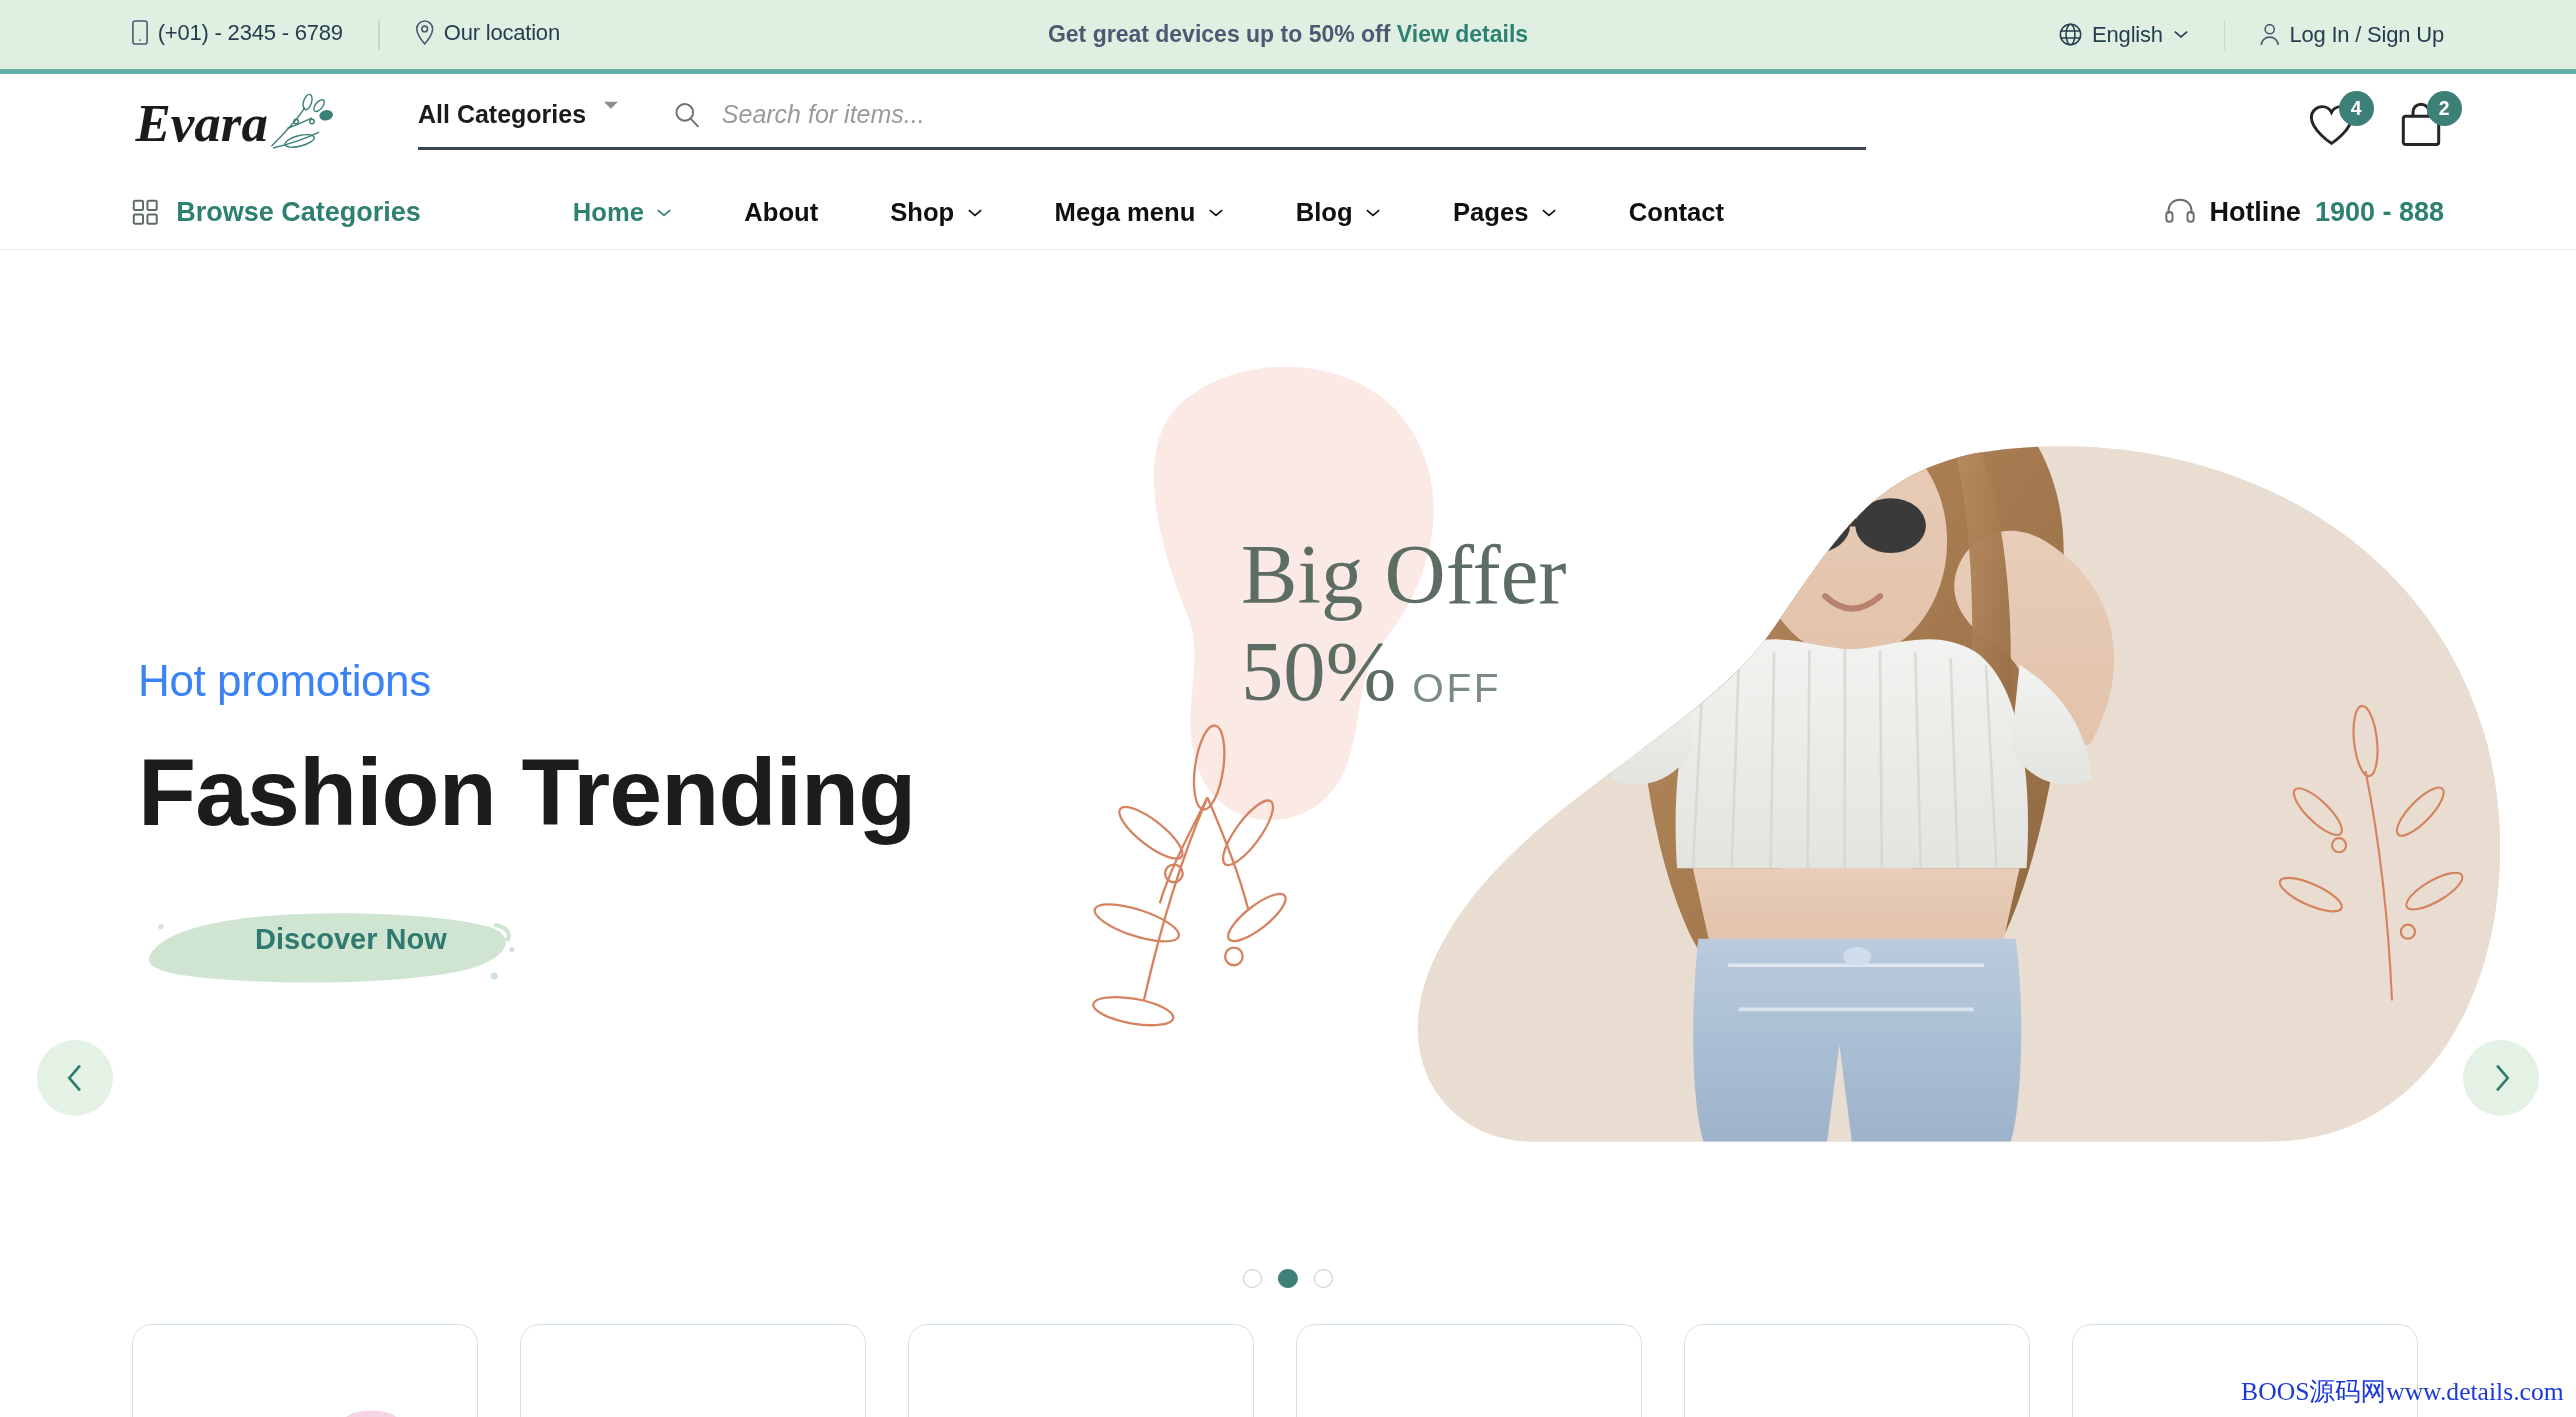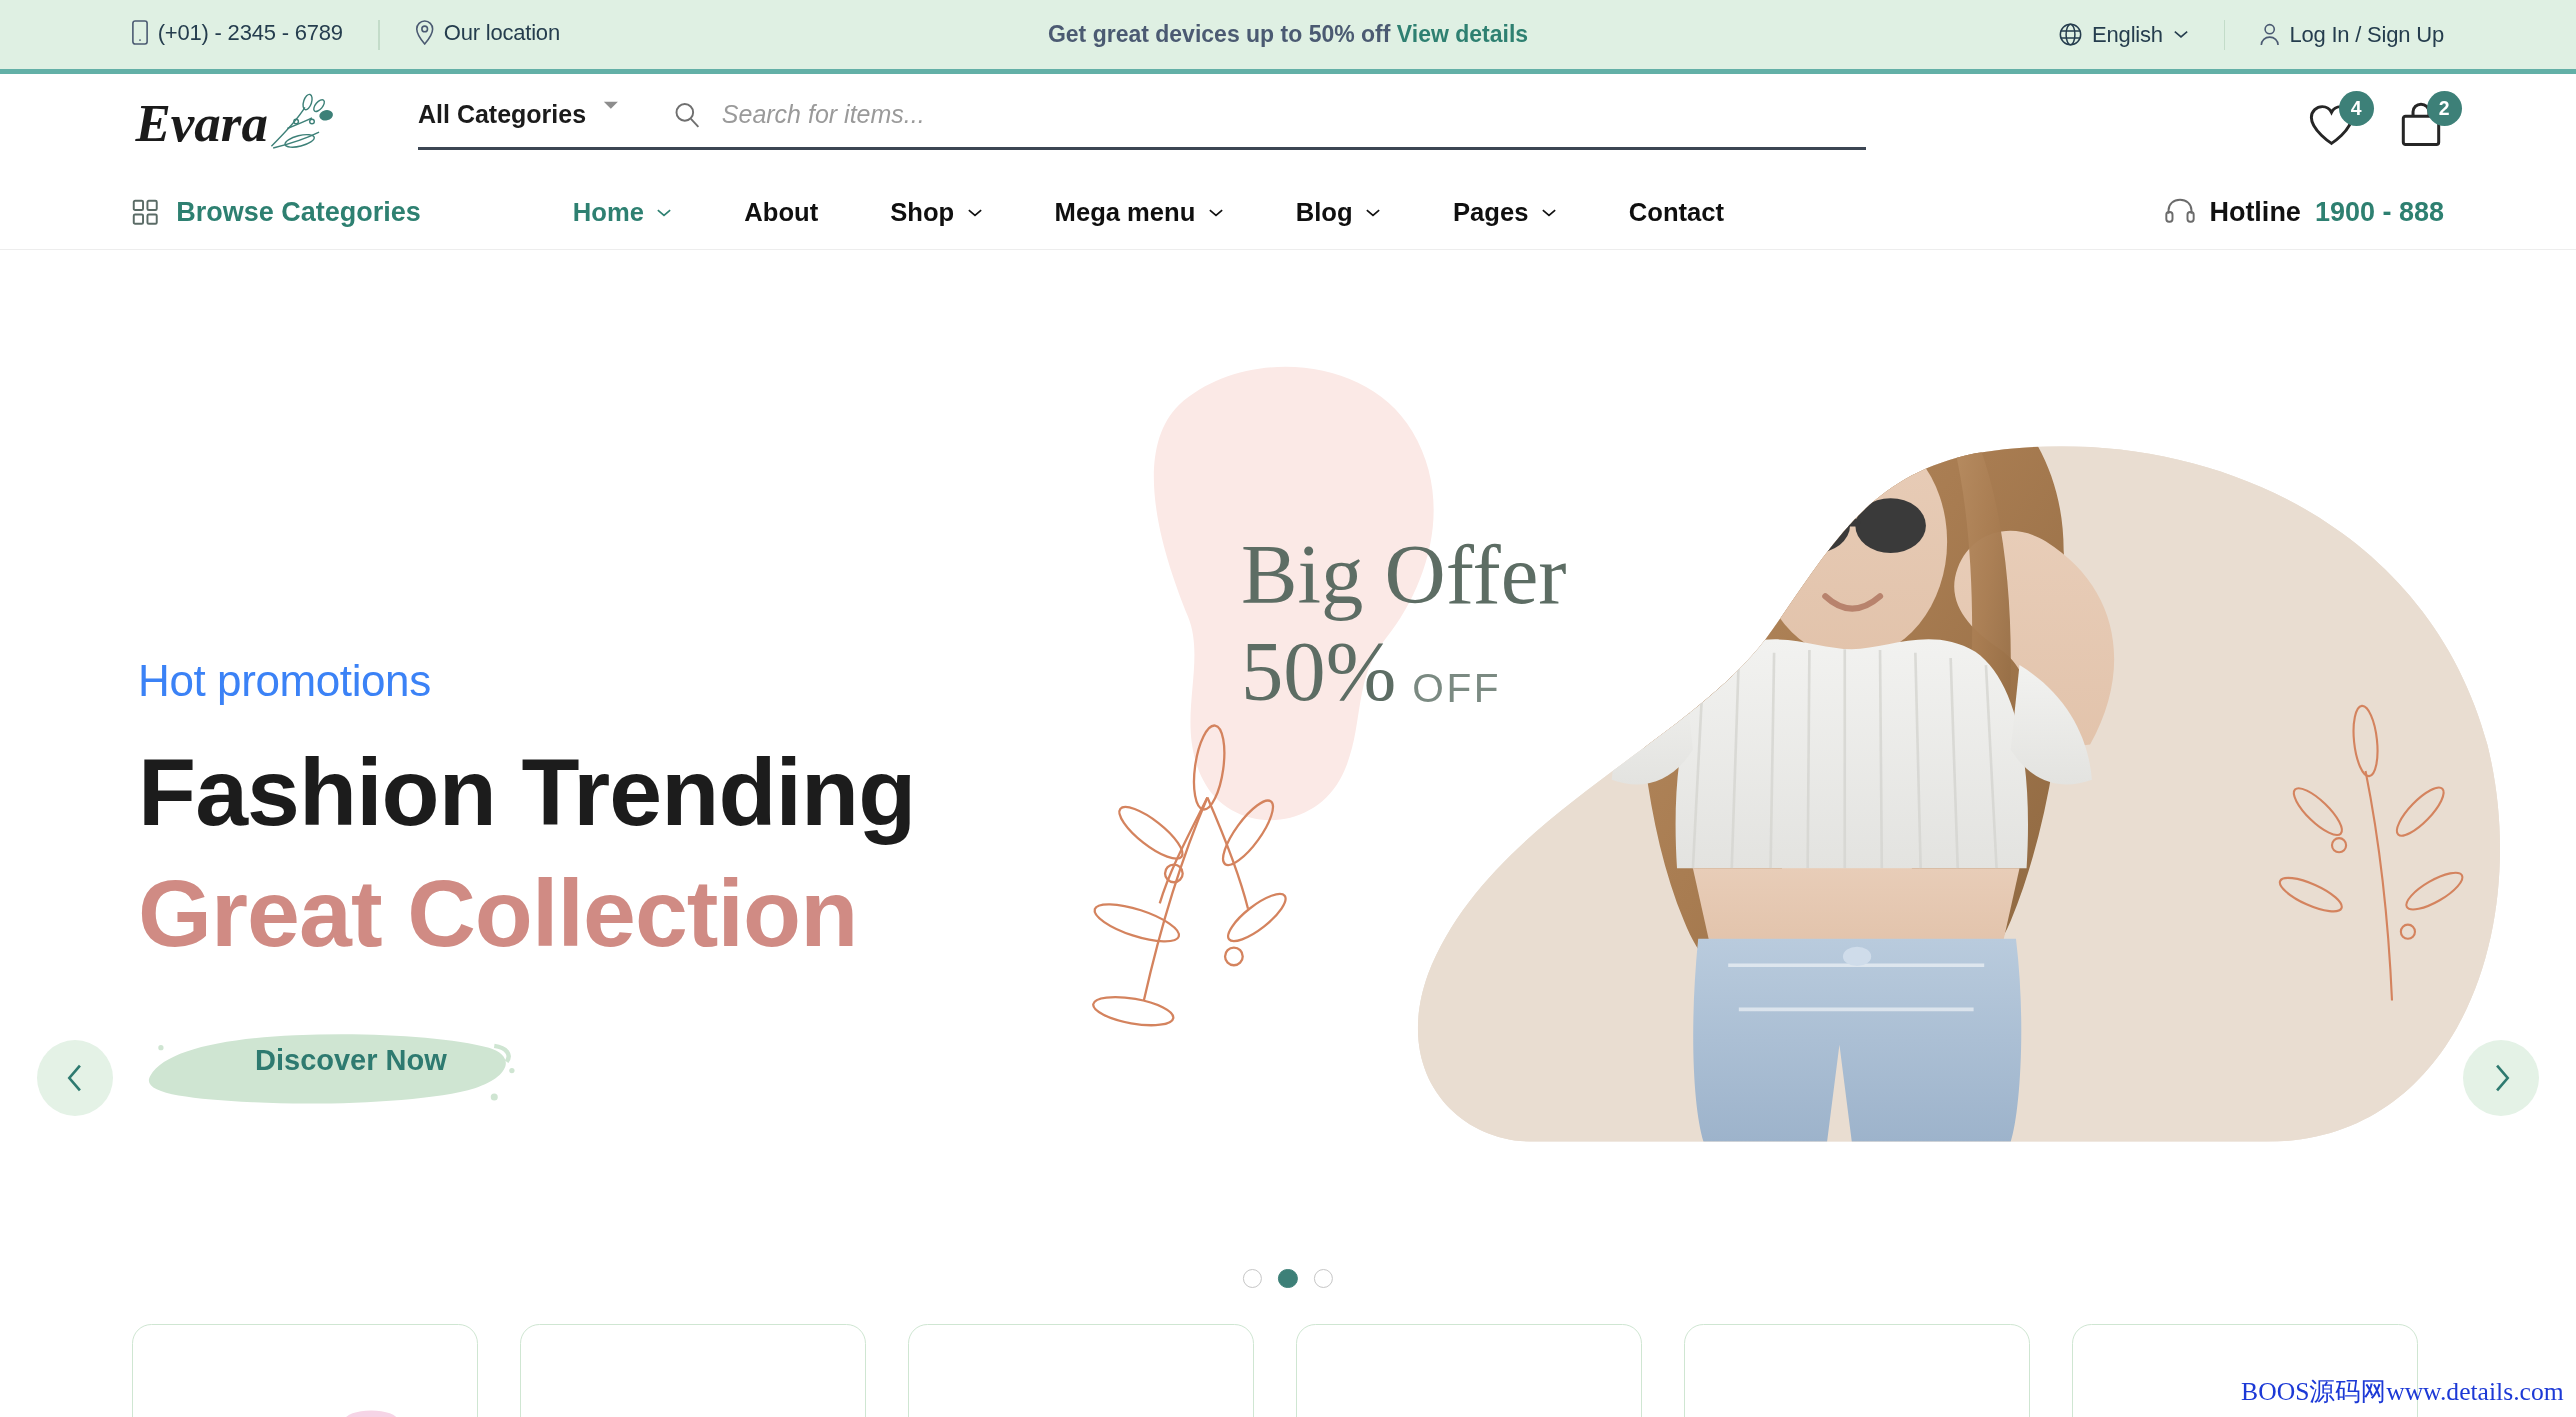--- a/index.html
+++ b/index.html
@@ -478,21 +478,20 @@
 
       <text x="188" y="400" font-family="Liberation Serif, serif" font-size="96" fill="#5d6d64">Big Offer</text>
       <text x="188" y="510" font-family="Liberation Serif, serif" font-size="96" fill="#5d6d64">50%</text>
       <text x="382" y="512" font-family="Liberation Sans, sans-serif" font-size="46" fill="#7b8a82" letter-spacing="3">OFF</text>
     </svg>
   </div>
 
   <div class="hero-copy">
     <div class="hero-eyebrow">Hot promotions</div>
     <div class="hero-h1">Fashion Trending</div>
-    <div class="hero-h2">Great Collection</div>
     <div class="cta-wrap">
       <span class="cta-brush">
         <svg width="388" height="85" viewBox="0 0 440 96">
           <path d="M14 62 C30 34, 92 20, 178 16 C262 12, 352 18, 398 30
                    C430 40, 420 64, 382 76 C330 92, 210 96, 130 92
                    C56 88, 2 82, 14 62 Z" fill="#cfe5d2"></path>
           <path d="M404 28 C418 30, 424 38, 418 46" stroke="#cfe5d2" stroke-width="5" fill="none"></path>
           <circle cx="424" cy="56" r="3" fill="#cfe5d2"></circle>
           <circle cx="404" cy="86" r="4" fill="#cfe5d2"></circle>
           <circle cx="26" cy="30" r="3" fill="#cfe5d2"></circle>

